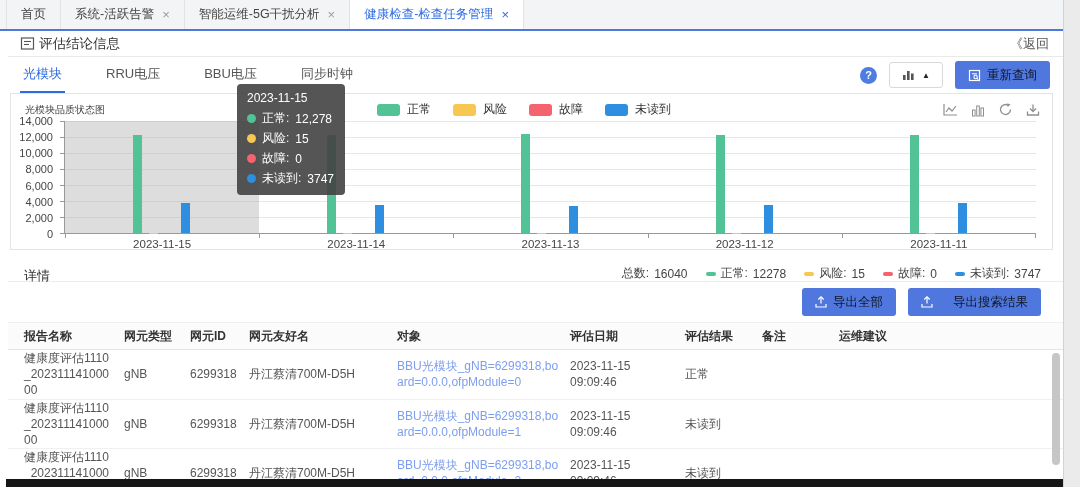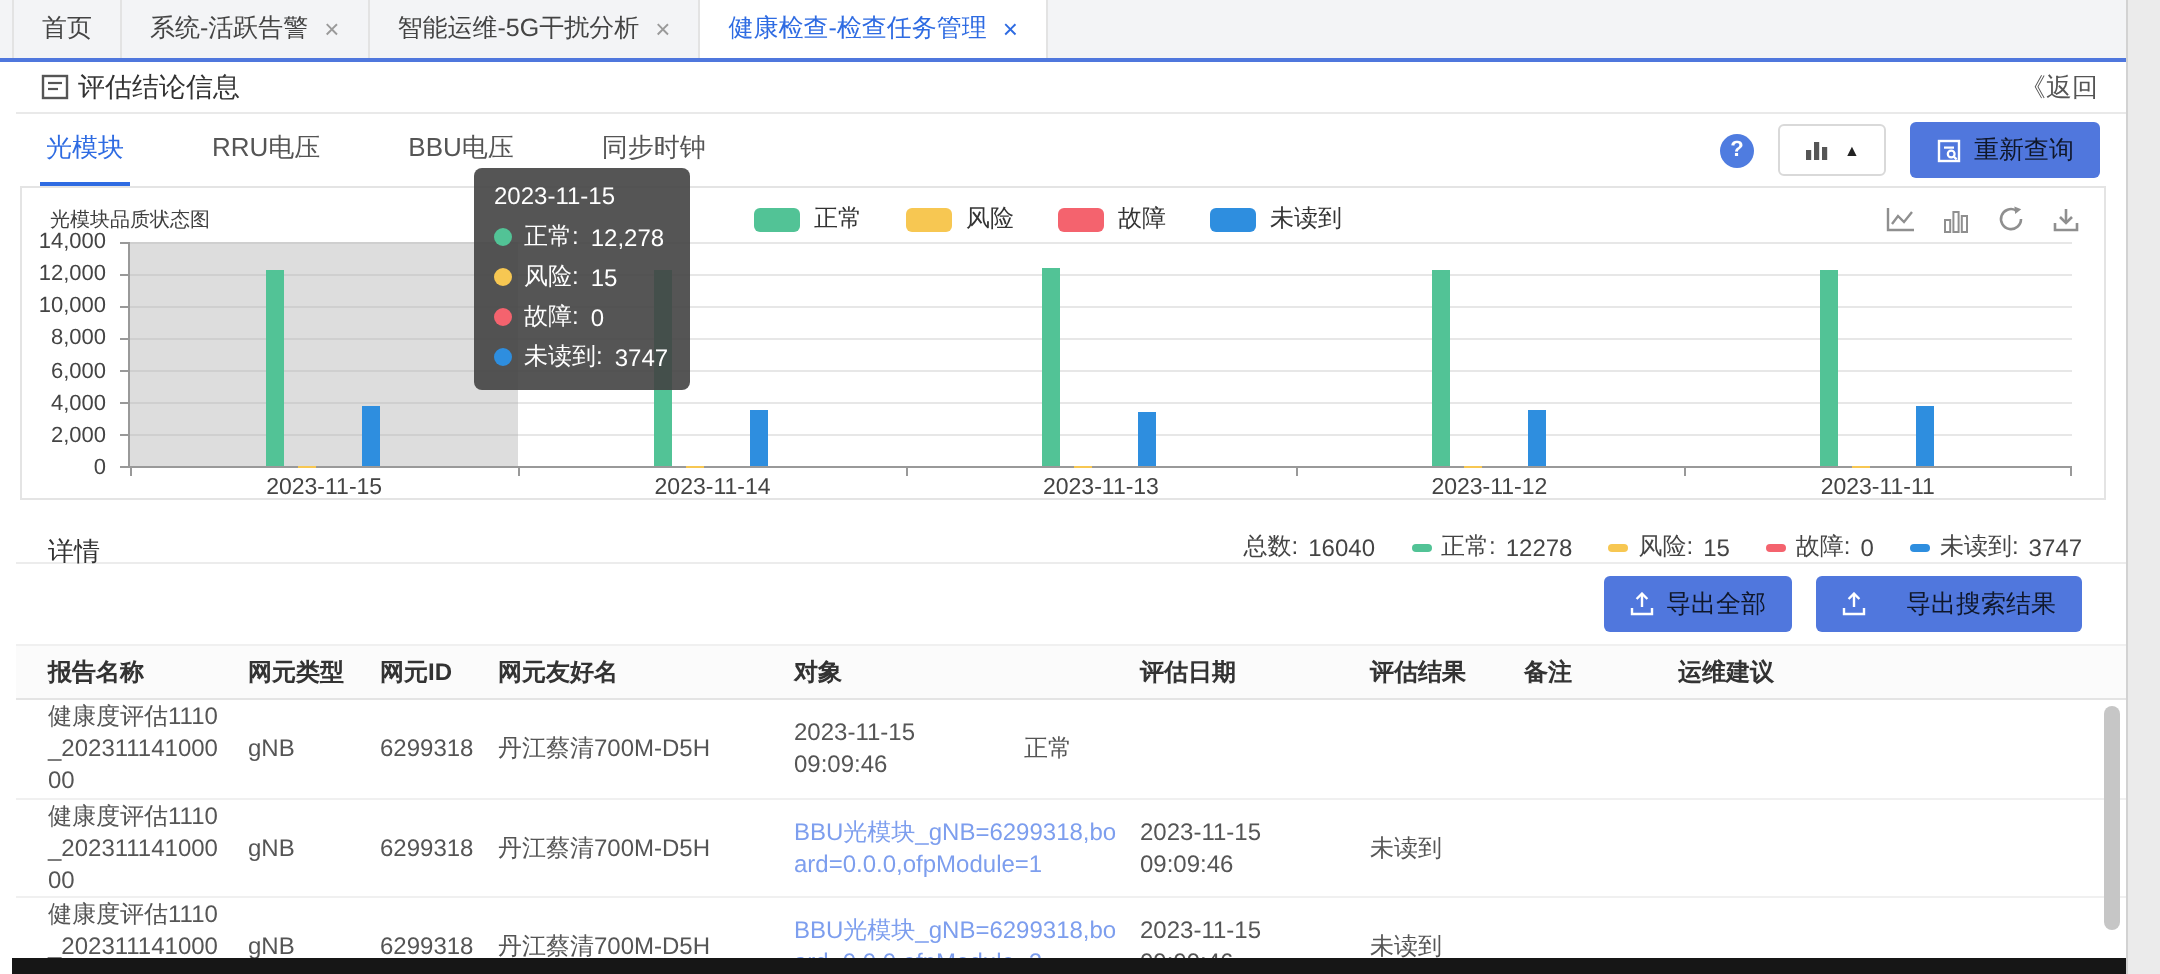--- a/index.html
+++ b/index.html
@@ -364,20 +364,21 @@
         <div class="th" style="width: 77px;">评估结果</div>
         <div class="th" style="width: 77px;">备注</div>
         <div class="th" style="flex: 1 1 0%;">运维建议</div>
       </div>
     <div>
         <div class="tr">
           <div class="td wrap" style="width: 100px;">健康度评估1110_20231114100000</div>
           <div class="td" style="width: 66px;">gNB</div>
           <div class="td" style="width: 59px;">6299318</div>
           <div class="td" style="width: 148px;">丹江蔡清700M-D5H</div>
+          <div class="td link wrap" style="width: 173px;">BBU光模块_gNB=6299318,board=0.0.0,ofpModule=0</div>
           <div class="td" style="width: 115px;">2023-11-15 09:09:46</div>
           <div class="td" style="width: 77px;">正常</div>
           <div class="td" style="width: 77px;"></div>
           <div class="td" style="flex: 1 1 0%;"></div>
         </div>
         <div class="tr">
           <div class="td wrap" style="width: 100px;">健康度评估1110_20231114100000</div>
           <div class="td" style="width: 66px;">gNB</div>
           <div class="td" style="width: 59px;">6299318</div>
           <div class="td" style="width: 148px;">丹江蔡清700M-D5H</div>

